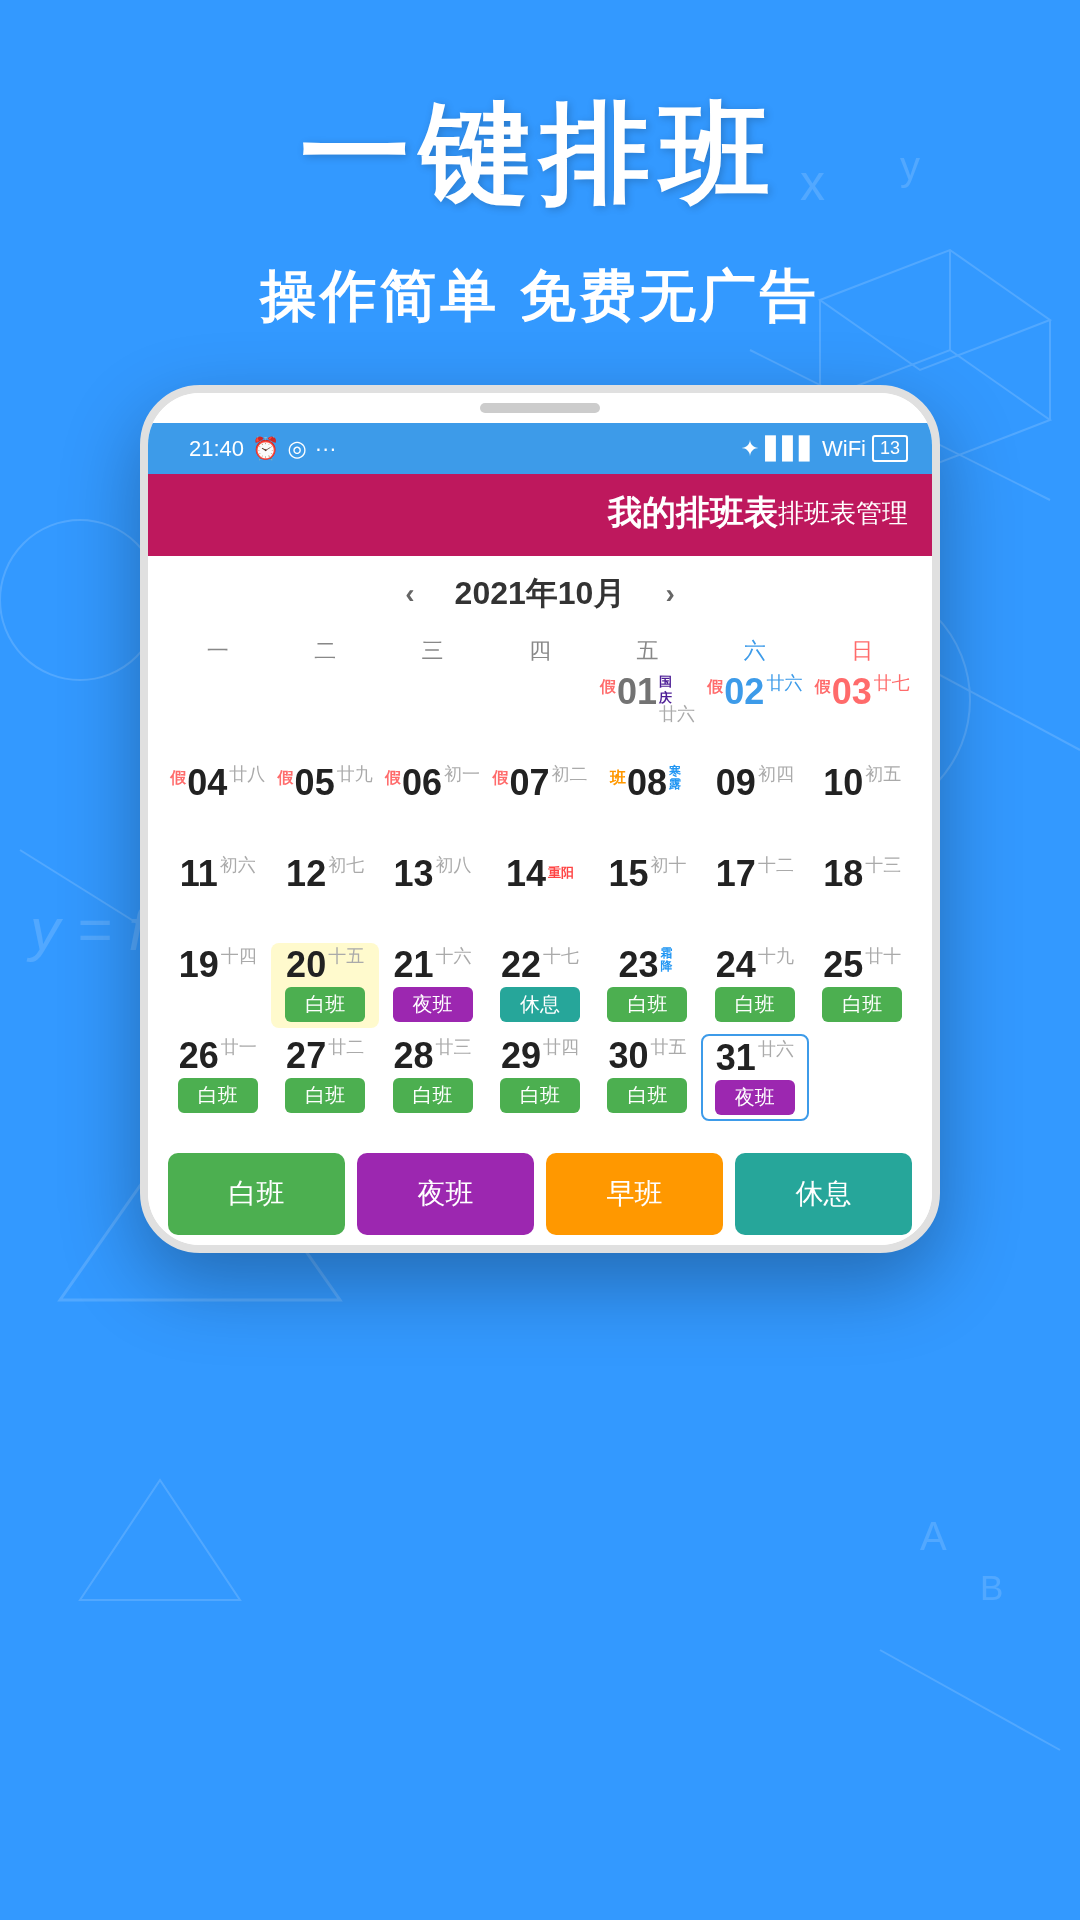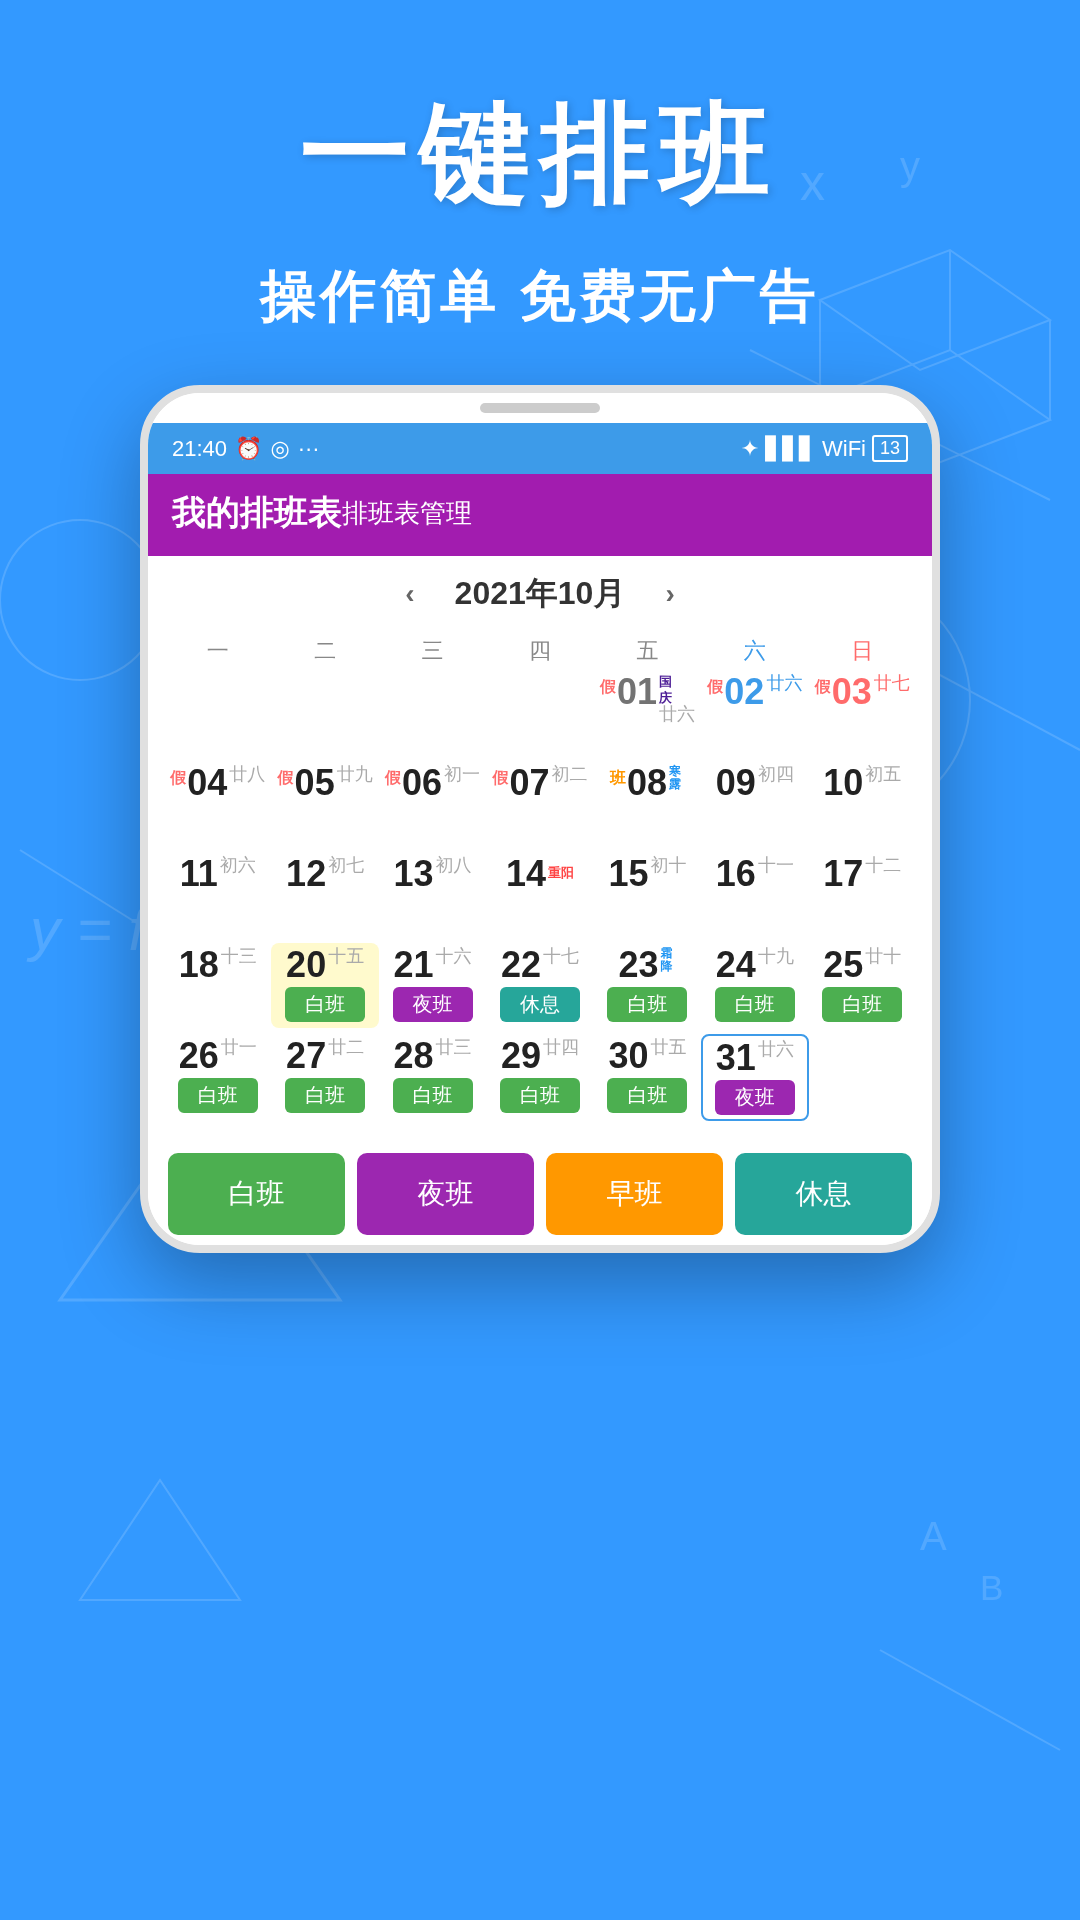--- a/index.html
+++ b/index.html
@@ -73,30 +73,30 @@
     
     .status-bar {
       background: #3d9be9;
       color: white;
       font-size: 22px;
       padding: 12px 24px;
       display: flex;
       justify-content: space-between;
       align-items: center;
     }
-    .status-left { display: flex; gap: 8px; }
+    .status-left { display: flex; gap: 8px; margin-left: 17px; }
     .status-right { display: flex; align-items: center; gap: 6px; }
 
     
     .app-header {
-      background: #a21caf;
+      background: #be185d;
       color: white;
       padding: 16px 24px 20px;
       display: flex;
-      justify-content: flex-start;
+      justify-content: flex-end;
       align-items: center;
     }
     .app-title { font-size: 34px; font-weight: 600; }
     .app-manage { font-size: 26px; }
 
     
     .calendar-area {
       background: white;
       padding: 16px 8px;
     }
@@ -558,30 +558,20 @@
         <div class="cell-content">
           <div class="num-row">
             <span class="num-big">15</span>
             <div class="right-tags">
                 <span class="lunar-small">初十</span>
               </div>
           </div>
         </div>
       </div>
 
-      <div class="cal-cell">
-        <div class="cell-content">
-          <div class="num-row">
-            <span class="num-big">16</span>
-            <div class="right-tags">
-                <span class="lunar-small">十一</span>
-              </div>
-          </div>
-        </div>
-      </div>
 
       <div class="cal-cell">
         <div class="cell-content">
           <div class="num-row">
             <span class="num-big">17</span>
             <div class="right-tags">
                 <span class="lunar-small">十二</span>
               </div>
           </div>
         </div>
@@ -591,20 +581,30 @@
         <div class="cell-content">
           <div class="num-row">
             <span class="num-big">18</span>
             <div class="right-tags">
                 <span class="lunar-small">十三</span>
               </div>
           </div>
         </div>
       </div>
 
+      <div class="cal-cell">
+        <div class="cell-content">
+          <div class="num-row">
+            <span class="num-big">19</span>
+            <div class="right-tags">
+                <span class="lunar-small">十四</span>
+              </div>
+          </div>
+        </div>
+      </div>
 
       <div class="cal-cell today-cell">
         <div class="cell-content">
           <div class="num-row">
             <span class="num-big">20</span>
             <div class="right-tags">
                 <span class="lunar-small">十五</span>
               </div>
           </div>
           <div class="shift-badge shift-day">白班</div>

